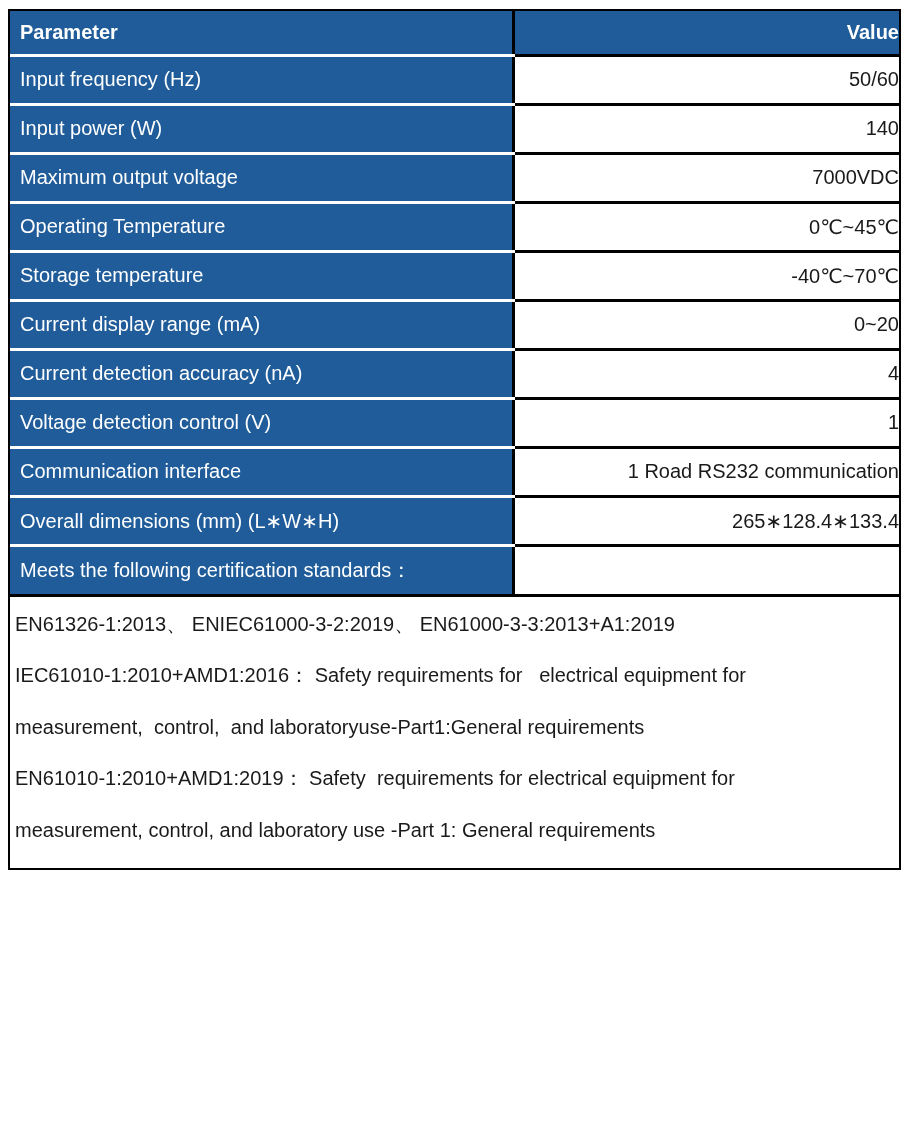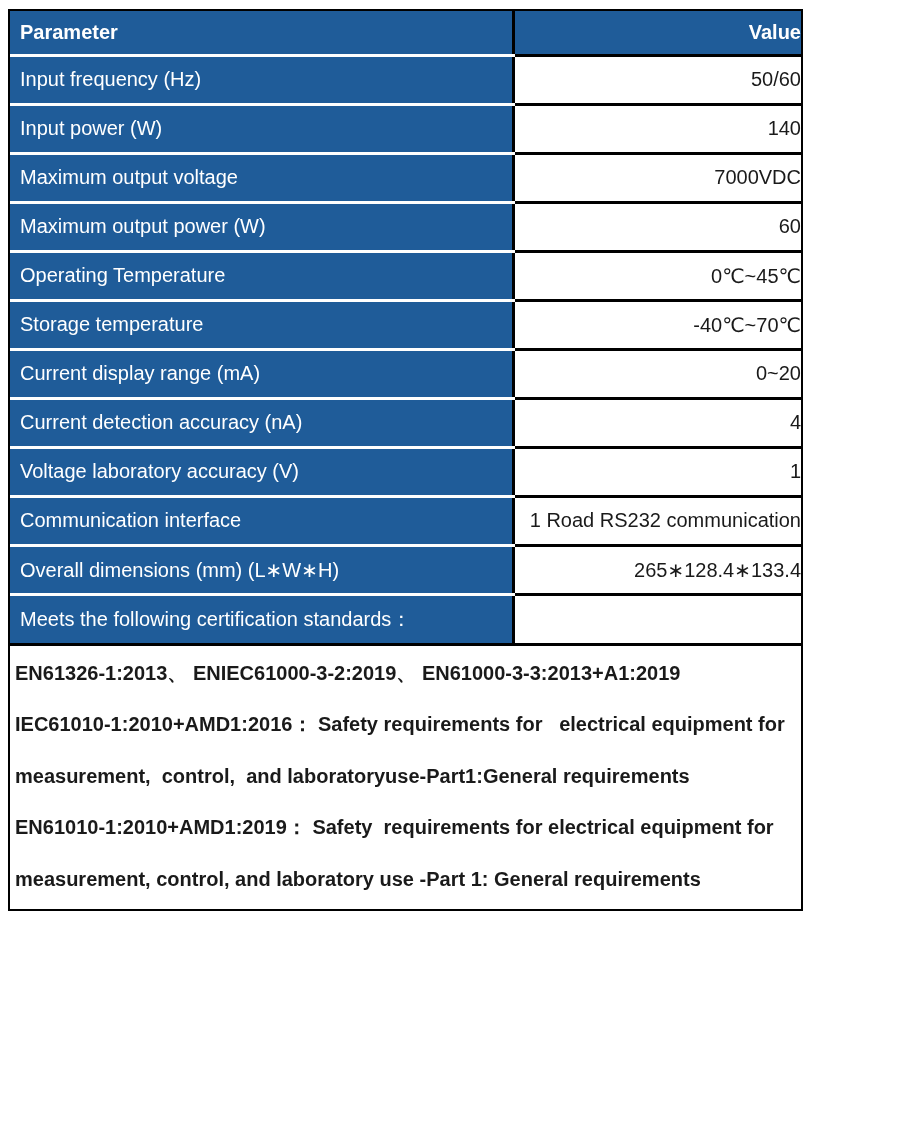--- a/index.html
+++ b/index.html
@@ -20,21 +20,21 @@
     position: relative;
     width: 910px;
     height: 1121px;
     background: #ffffff;
     overflow: hidden;
   }
   .tbl-wrap {
     position: absolute;
     left: 8px;
     top: 9px;
-    width: 795px;
+    width: 893px;
     border: 2px solid var(--border-black);
   }
   table.spec {
     width: 100%;
     border-collapse: collapse;
     table-layout: fixed;
   }
   col.c-param { width: 503px; }
   .spec th, .spec td {
     font-size: 20px;
@@ -66,22 +66,21 @@
     color: var(--label-text);
     font-weight: bold;
     height: 44px;
   }
   .spec tr.hdr .v { border-bottom: 3px solid var(--border-black); }
   .spec tr.last .p { border-bottom: none; margin-top: 40px; }
   .spec tr.last .v { border-bottom: none; }
   .cert {
     border-top: 3px solid var(--border-black);
     background: #ffffff;
-    padding: 2px 6px 4px 5px;
-    font-weight: bold;
+    padding: 2px 6px 12px 5px;
   }
   .cert-line {
     font-size: 20px;
     color: var(--value-text);
     line-height: 51.4px;
     white-space: pre;
     overflow: hidden;
   }
 </style>
 </head>
@@ -105,41 +104,37 @@
         </tr>
         <tr>
           <td class="p">Input power (W)</td>
           <td class="v">140</td>
         </tr>
         <tr>
           <td class="p">Maximum output voltage</td>
           <td class="v">7000VDC</td>
         </tr>
         <tr>
-          <td class="p">Maximum output power (W)</td>
-          <td class="v">60</td>
-        </tr>
-        <tr>
           <td class="p">Operating Temperature</td>
           <td class="v">0℃~45℃</td>
         </tr>
         <tr>
           <td class="p">Storage temperature</td>
           <td class="v">-40℃~70℃</td>
         </tr>
         <tr>
           <td class="p">Current display range (mA)</td>
           <td class="v">0~20</td>
         </tr>
         <tr>
           <td class="p">Current detection accuracy (nA)</td>
           <td class="v">4</td>
         </tr>
         <tr>
-          <td class="p">Voltage laboratory accuracy (V)</td>
+          <td class="p">Voltage detection control (V)</td>
           <td class="v">1</td>
         </tr>
         <tr>
           <td class="p">Communication interface</td>
           <td class="v">1 Road RS232 communication</td>
         </tr>
         <tr>
           <td class="p">Overall dimensions (mm) (L∗W∗H)</td>
           <td class="v">265∗128.4∗133.4</td>
         </tr>

